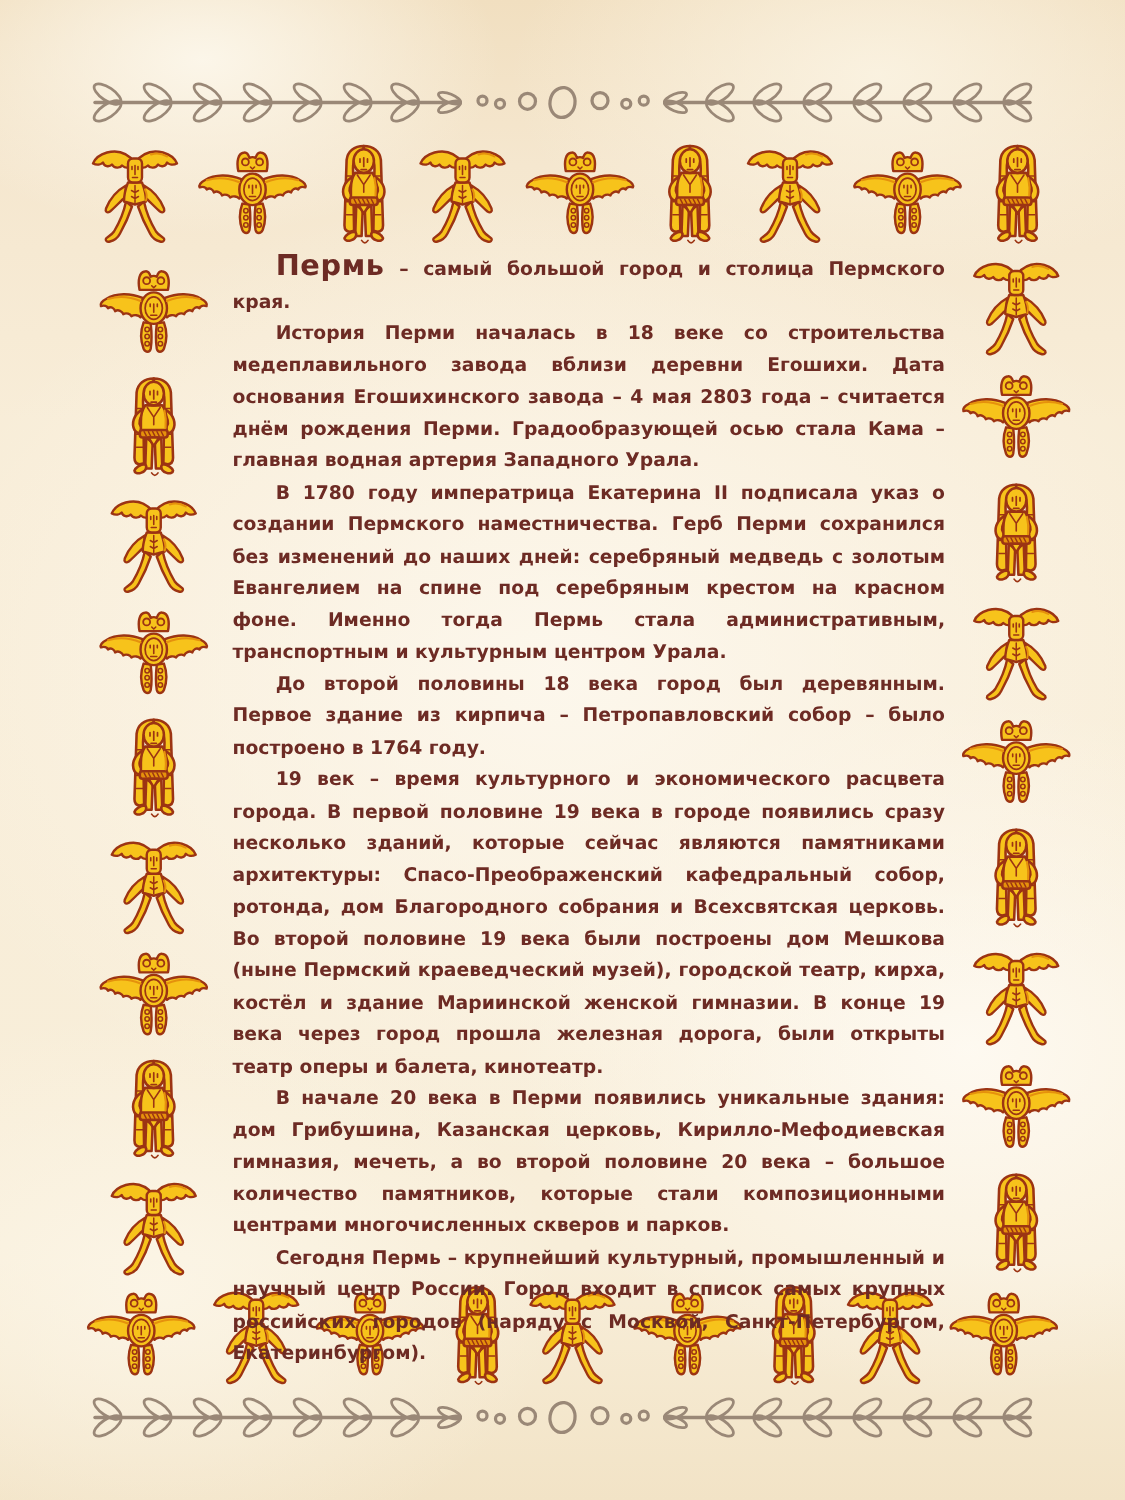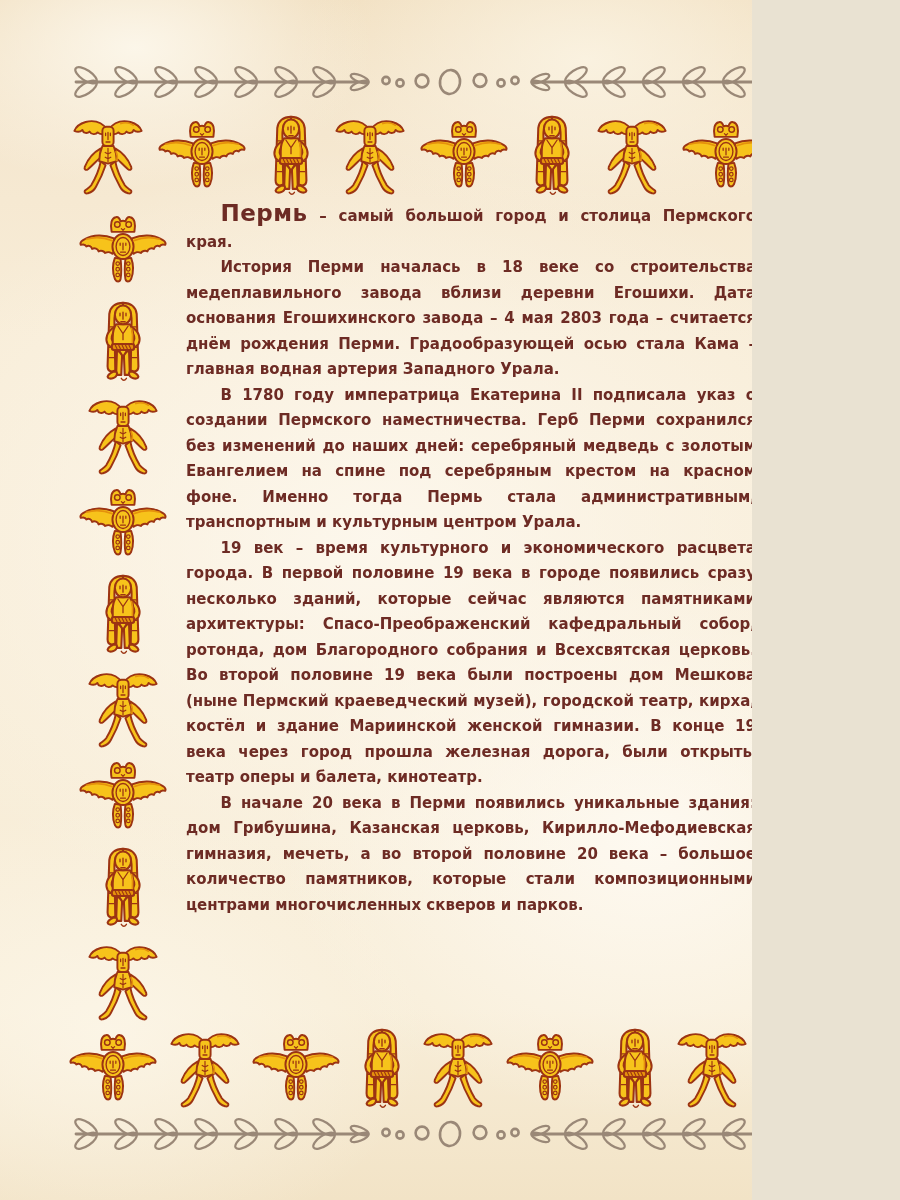--- a/index.html
+++ b/index.html
@@ -1,17 +1,17 @@
 <!DOCTYPE html>
 <html><head>
 <meta charset="utf-8">
 <style>
   html,body{margin:0;padding:0;background:#e9e2d2;}
   .page{
-    position:relative;width:752px;height:1200px;overflow:hidden;
+    position:relative;width:900px;height:1200px;overflow:hidden;
     background-color:#f6e8cf;
     background-image:
       radial-gradient(ellipse 340px 200px at 18% 4%,  rgba(252,247,235,.95), rgba(252,247,235,0) 70%),
       radial-gradient(ellipse 420px 240px at 78% 5%,  rgba(251,244,228,.85), rgba(251,244,228,0) 70%),
       radial-gradient(ellipse 720px 520px at 50% 45%, rgba(253,248,238,.9),  rgba(253,248,238,0) 75%),
       radial-gradient(ellipse 520px 400px at 86% 70%, rgba(254,250,242,.95), rgba(254,250,242,0) 70%),
       radial-gradient(ellipse 460px 320px at 14% 86%, rgba(252,246,232,.85), rgba(252,246,232,0) 70%),
       linear-gradient(180deg,#f1dfc0 0%,#f5e7cf 11%,#f8edd8 28%,#f8eed9 84%,#f2e3c6 100%);
     font-family:"DejaVu Sans","Liberation Sans",sans-serif;
   }
@@ -333,22 +333,24 @@
         <svg width="90" height="78" viewBox="0 0 110 96">
           <use href="#sym-owl"></use>
         </svg>
       </div>
     </div>
 
   <div class="text-block">
     <p><span class="lead-word">Пермь</span><span> – самый большой город и столица Пермского края.</span></p>
     <p>История Перми началась в 18 веке со строительства медеплавильного завода вблизи деревни Егошихи. Дата основания Егошихинского завода – 4 мая 2803 года – считается днём рождения Перми. Градообразующей осью стала Кама – главная водная артерия Западного Урала.</p>
     <p>В 1780 году императрица Екатерина II подписала указ о создании Пермского наместничества. Герб Перми сохранился без изменений до наших дней: серебряный медведь с золотым Евангелием на спине под серебряным крестом на красном фоне. Именно тогда Пермь стала административным, транспортным и культурным центром Урала.</p>
+    <p>До второй половины 18 века город был деревянным. Первое здание из кирпича – Петропавловский собор – было построено в 1764 году.</p>
     <p>19 век – время культурного и экономического расцвета города. В первой половине 19 века в городе появились сразу несколько зданий, которые сейчас являются памятниками архитектуры: Спасо-Преображенский кафедральный собор, ротонда, дом Благородного собрания и Всехсвятская церковь. Во второй половине 19 века были построены дом Мешкова (ныне Пермский краеведческий музей), городской театр, кирха, костёл и здание Мариинской женской гимназии. В конце 19 века через город прошла железная дорога, были открыты театр оперы и балета, кинотеатр.</p>
     <p>В начале 20 века в Перми появились уникальные здания: дом Грибушина, Казанская церковь, Кирилло-Мефодиевская гимназия, мечеть, а во второй половине 20 века – большое количество памятников, которые стали композиционными центрами многочисленных скверов и парков.</p>
+    <p>Сегодня Пермь – крупнейший культурный, промышленный и научный центр России. Город входит в список самых крупных российских городов (наряду с Москвой, Санкт-Петербургом, Екатеринбургом).</p>
   </div>
 
   <div class="divider bottom">
     <svg width="760" height="44" viewBox="0 0 760 44">
         <use href="#sym-divider"></use>
       </svg>
   </div>
 
 </div>
 

